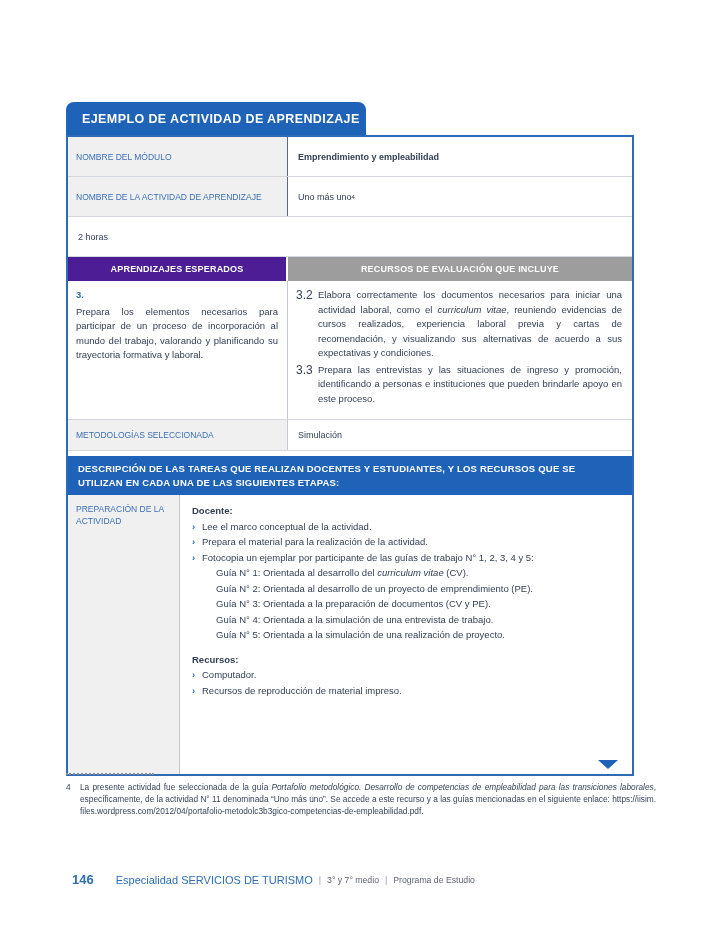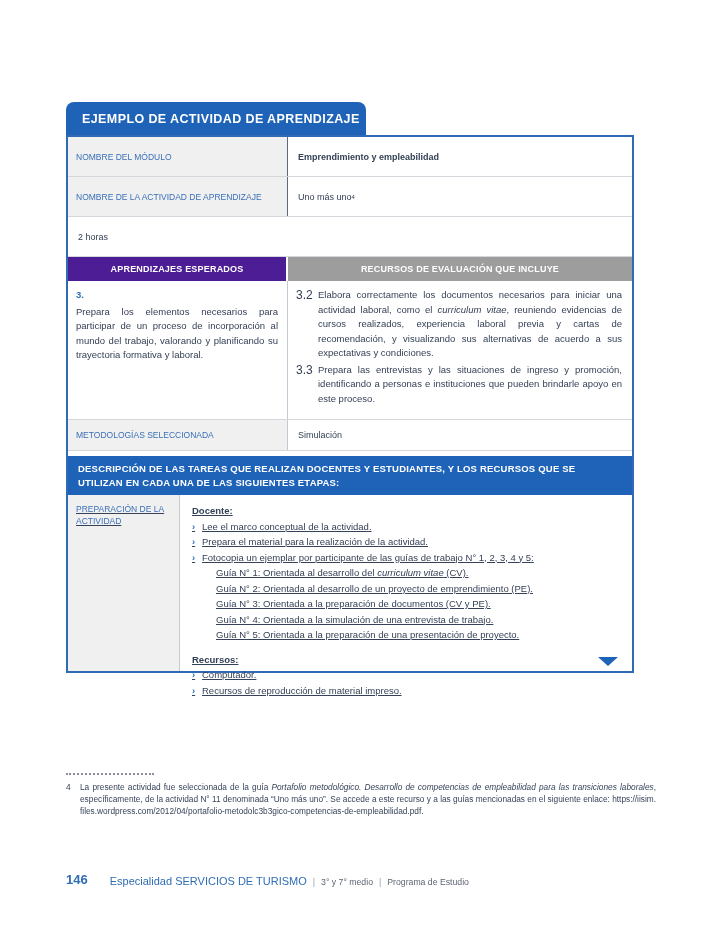--- a/index.html
+++ b/index.html
@@ -42,21 +42,21 @@
   .crit-text { flex:1; font-size:9.5px; line-height:14.5px; text-align:justify; color:#333f54; }
 
   .metod-row { display:flex; height:31px; }
   .metod-row .cell-label { border-right:1px solid #c3cad4; }
 
   .gap-row { height:5px; background:#ffffff; }
 
   .desc-bar { background:#1f63b8; color:#fff; font-weight:bold; font-size:9.5px;
     line-height:13.5px; padding:6px 14px 6px 10px; letter-spacing:.2px; }
 
-  .prep-row { display:flex; height:176px;text-decoration:underline; }
+  .prep-row { display:flex; height:279px; }
   .prep-label { width:112px; flex:0 0 112px; background:#f0f0f0; color:#3a6fb7;
     font-size:8.5px; line-height:12px; padding:8px 6px 0 8px;
     border-right:1px solid #c3cad4; }
   .prep-content { flex:1; padding:8px 16px 0 12px; font-size:9.5px; line-height:15.5px;
     color:#333f54; }
   .subhead { font-weight:bold; }
   .subhead.recursos { margin-top:9px; }
   .bullet { display:flex; }
   .chev { color:#2f6db5; font-weight:bold; width:10px; flex:0 0 10px; }
   .guia { margin-left:24px; }
@@ -66,22 +66,22 @@
     border-left:10px solid transparent; border-right:10px solid transparent;
     border-top:9px solid #1f63b8; }
 
   .footnote-area { position:absolute; left:66px; top:773px; width:590px; }
   .dotted-rule { width:88px; border-top:2px dotted #8a8f99; margin-bottom:6px; }
   .footnote { display:flex; font-size:8.3px; line-height:12px; color:#38445a; }
   .fn-num { width:14px; flex:0 0 14px; }
   .fn-text { flex:1; text-align:justify; }
   .fn-url { word-break:break-all; }
 
-  .footer { position:absolute; left:66px; top:872px; width:590px; display:flex;
-    align-items:flex-end; }
+  .footer { position:absolute; left:72px; top:872px; width:590px; display:flex;
+    align-items:center; }
   .page-num { color:#2f6db5; font-size:13px; font-weight:bold; margin-right:22px; }
   .f-blue { color:#2f6db5; font-size:11px; }
   .f-sep { color:#9aa0ab; font-size:9px; margin:0 6px; }
   .f-gray { color:#5d6675; font-size:8.7px; }
 </style>
 </head>
 <body>
 
 <div class="page">
   <div class="content">
@@ -161,21 +161,21 @@
           </div>
           <div class="bullet">
             <span class="chev">›</span>
             <span>Fotocopia un ejemplar por participante de las guías de trabajo N° 1, 2, 3, 4 y 5:</span>
           </div>
 
           <div class="guia"><span>Guía N° 1: Orientada al desarrollo del </span><i>curriculum vitae</i><span> (CV).</span></div>
           <div class="guia"><span>Guía N° 2: Orientada al desarrollo de un proyecto de emprendimiento (PE).</span><i></i><span></span></div>
           <div class="guia"><span>Guía N° 3: Orientada a la preparación de documentos (CV y PE).</span><i></i><span></span></div>
           <div class="guia"><span>Guía N° 4: Orientada a la simulación de una entrevista de trabajo.</span><i></i><span></span></div>
-          <div class="guia"><span>Guía N° 5: Orientada a la preparación de una presentación de proyecto.</span><i></i><span></span></div>
+          <div class="guia"><span>Guía N° 5: Orientada a la simulación de una realización de proyecto.</span><i></i><span></span></div>
 
           <div class="subhead recursos">Recursos:</div>
           <div class="bullet">
             <span class="chev">›</span>
             <span>Computador.</span>
           </div>
           <div class="bullet">
             <span class="chev">›</span>
             <span>Recursos de reproducción de material impreso.</span>
           </div>

